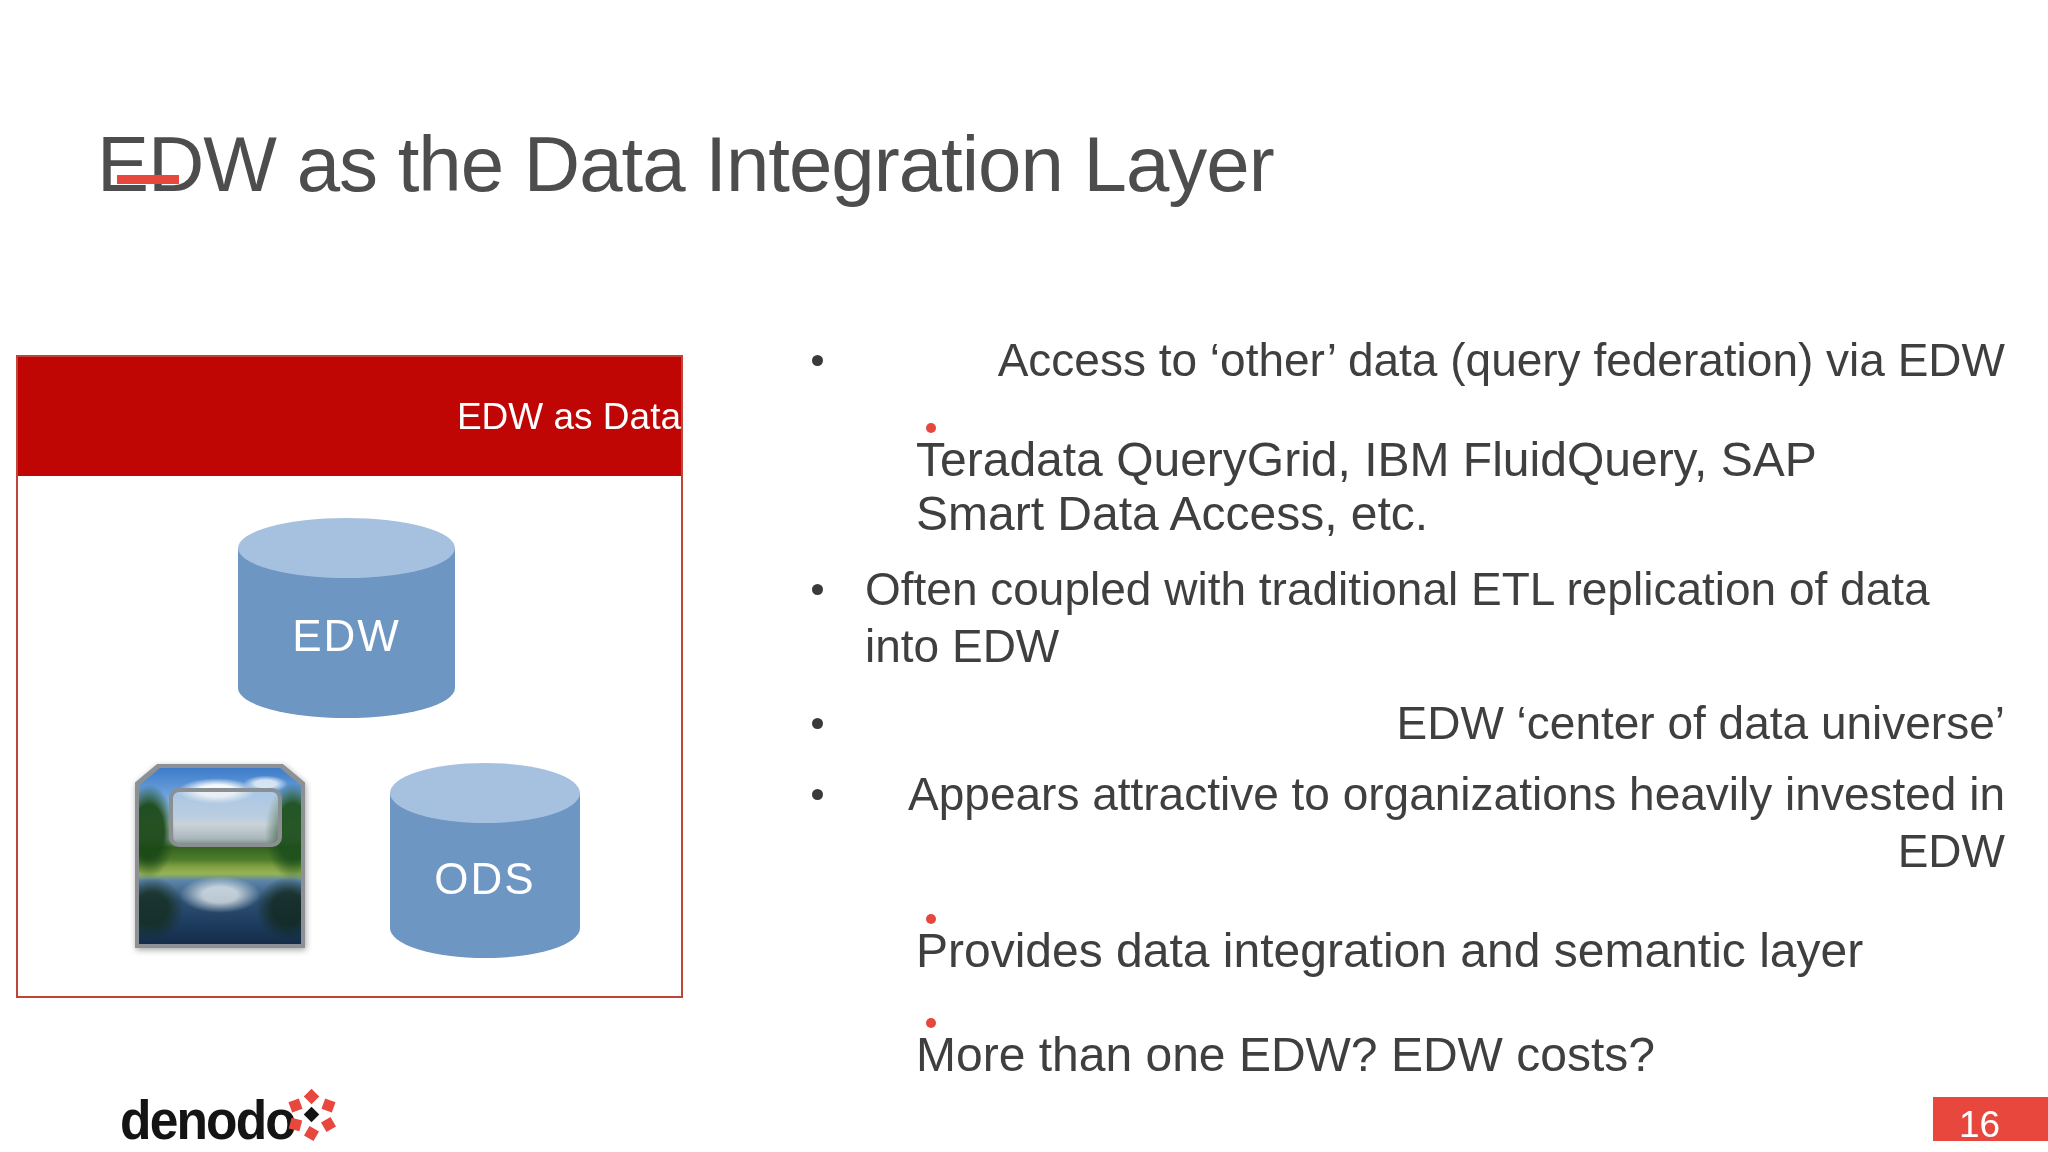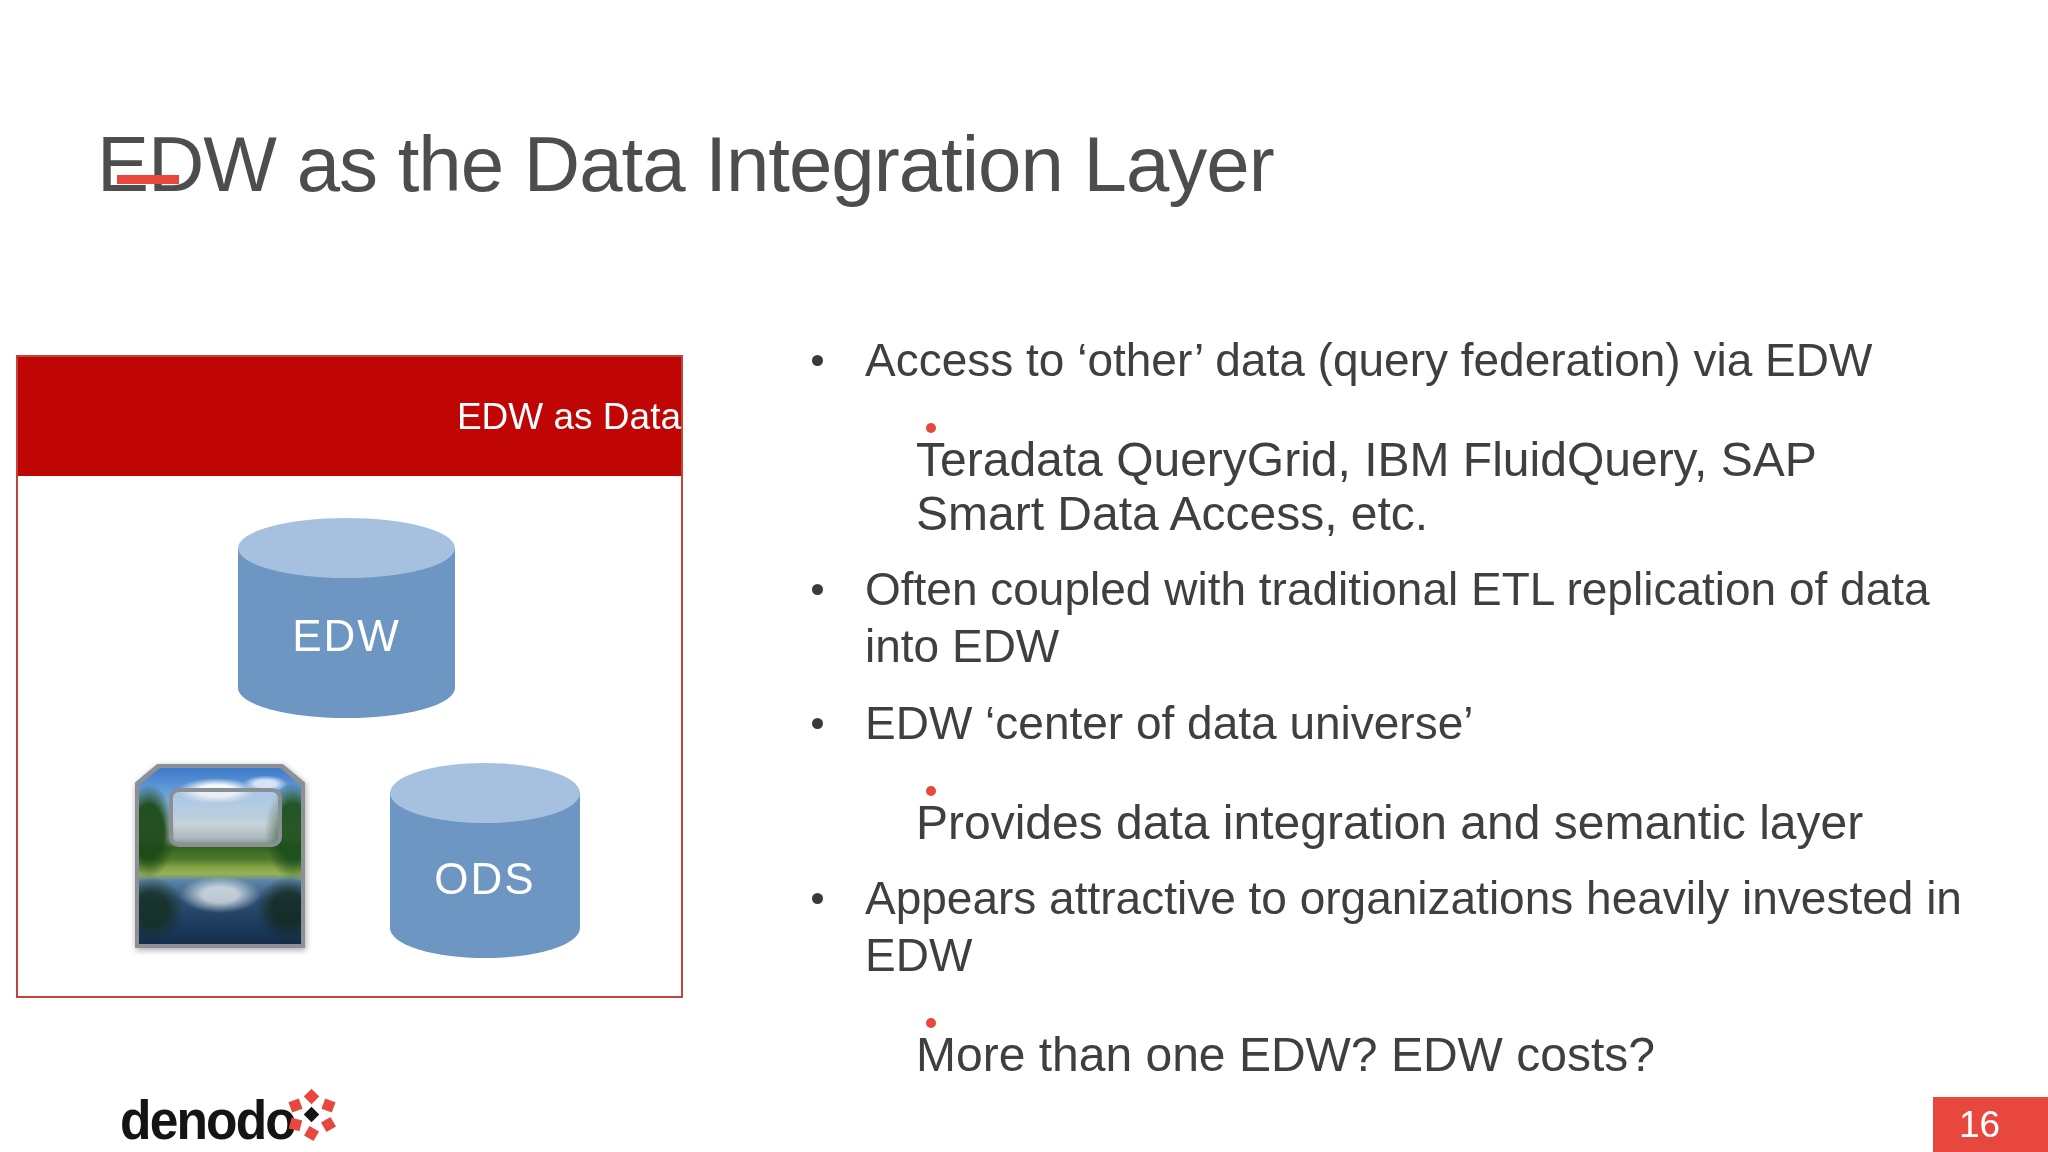--- a/index.html
+++ b/index.html
@@ -72,21 +72,21 @@
   .photo-inset{
     position:absolute;left:20%;top:13%;width:62%;height:28%;
     border:4px solid #8a8f94;border-radius:10px;
     background:linear-gradient(180deg,
       rgba(225,233,240,0.55) 0%, rgba(195,205,212,0.6) 55%, rgba(150,165,172,0.55) 100%);
   }
   
   .bullets{position:absolute;left:800px;top:312px;width:1248px;color:#3f3f3f;}
   .li{display:flex;}
   .li-main{font-size:46px;line-height:57px;margin-bottom:20px;width:1205px;}
-  .li-main.has-sub{margin-bottom:14px;}
+  .li-main.has-sub{margin-bottom:14px;text-align:right;}
   .li-sub{font-size:48px;line-height:54px;margin-left:116px;margin-bottom:20px;width:1089px;flex-direction:column;}
   .li-sub.narrow{width:965px;}
   .dot-col{flex:none;width:65px;}
   .dot{border-radius:50%;}
   .li-main .dot{width:11px;height:11px;background:#3a3a3a;margin:23px 0 0 12px;}
   .li-sub  .dot{width:10px;height:10px;background:#e8473e;margin:20px 0 0 10px;}
   .li-text{flex:1;}
   
   .logo{position:absolute;left:120px;top:1070px;width:260px;height:70px;}
   .logo-text{
@@ -97,21 +97,21 @@
   .logo-mark .sq{position:absolute;width:11px;height:11px;background:#e8473e;}
   .logo-mark .sq.black{background:#141414;}
   .sq.p-top {left:20px;top:1px; transform:rotate(45deg);}
   .sq.p-ur  {left:37px;top:10px;transform:rotate(20deg);}
   .sq.p-lr  {left:37px;top:29px;transform:rotate(60deg);}
   .sq.p-bot {left:20px;top:38px;transform:rotate(30deg);}
   .sq.p-ll  {left:4px; top:29px;transform:rotate(15deg);}
   .sq.p-ul  {left:4px; top:10px;transform:rotate(70deg);}
   .sq.p-c   {left:20px;top:19px;transform:rotate(45deg);}
   .page-badge{
-    position:absolute;left:1933px;top:1077px;width:115px;height:56px;background:#e8473e;
+    position:absolute;left:1933px;top:1077px;width:115px;height:44px;background:#e8473e;
     color:#ffffff;font-size:37px;line-height:56px;padding-left:26px;box-sizing:border-box;
   }
 </style>
 </head>
 <body>
 
 <div class="slide">
 
   <h1 class="title">EDW as the Data Integration Layer</h1>
   <div class="title-underline"></div>
@@ -158,31 +158,31 @@
           <div class="dot"></div>
         </div>
       <div class="li-text">Often coupled with traditional ETL replication of data into EDW</div>
     </div>
     <div class="li li-main has-sub">
       <div class="dot-col">
           <div class="dot"></div>
         </div>
       <div class="li-text">EDW ‘center of data universe’</div>
     </div>
+    <div class="li li-main has-sub">
+      <div class="dot-col">
+          <div class="dot"></div>
+        </div>
+      <div class="li-text">Appears attractive to organizations heavily invested in EDW</div>
+    </div>
     <div class="li li-sub">
       <div class="dot-col">
           <div class="dot"></div>
         </div>
       <div class="li-text">Provides data integration and semantic layer</div>
-    </div>
-    <div class="li li-main has-sub">
-      <div class="dot-col">
-          <div class="dot"></div>
-        </div>
-      <div class="li-text">Appears attractive to organizations heavily invested in EDW</div>
     </div>
     <div class="li li-sub">
       <div class="dot-col">
           <div class="dot"></div>
         </div>
       <div class="li-text">More than one EDW? EDW costs?</div>
     </div>
   </div>
 
   <div class="logo">

